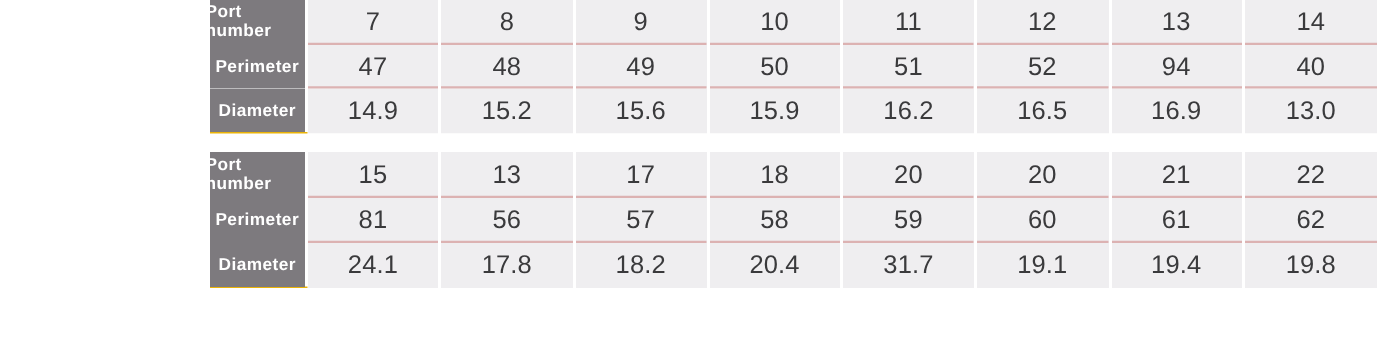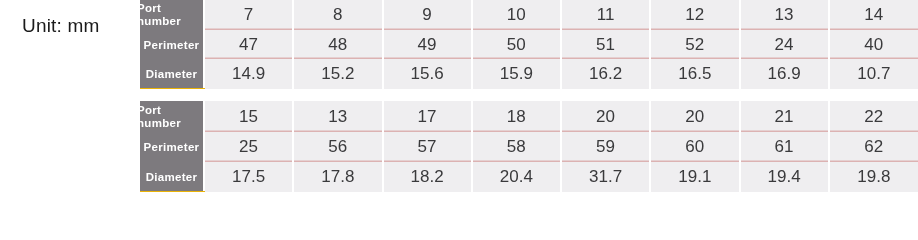--- a/index.html
+++ b/index.html
@@ -122,21 +122,20 @@
   
   .rowhdr.bottom-edge {
     border-bottom: 2px solid #eab308;
   }
 </style>
 </head>
 <body>
 
 <div id="page">
 
-  <div class="unit-label">Unit: mm</div>
 
   <div class="table-block" id="table-1">
     <table class="tbl">
       <colgroup>
         <col class="hdr-col">
         <col class="data-col">
           <col class="data-col">
           <col class="data-col">
           <col class="data-col">
         <col class="data-col">
@@ -164,35 +163,35 @@
         <tr class="r-perimeter">
           <th class="rowhdr">
             <span class="hdr-inner">Perimeter</span>
           </th>
           <td class="cell first-data">47</td>
           <td class="cell">48</td>
           <td class="cell">49</td>
           <td class="cell">50</td>
           <td class="cell">51</td>
           <td class="cell">52</td>
-          <td class="cell">24</td>
+          <td class="cell">94</td>
           <td class="cell">40</td>
         </tr>
         <tr class="r-diameter">
           <th class="rowhdr bottom-edge">
             <span class="hdr-inner">Diameter</span>
           </th>
           <td class="cell first-data">14.9</td>
           <td class="cell">15.2</td>
           <td class="cell">15.6</td>
           <td class="cell">15.9</td>
           <td class="cell">16.2</td>
           <td class="cell">16.5</td>
           <td class="cell">16.9</td>
-          <td class="cell">10.7</td>
+          <td class="cell">13.0</td>
         </tr>
       </tbody>
     </table>
   </div>
 
   <div class="table-block" id="table-2">
     <table class="tbl">
       <colgroup>
         <col class="hdr-col">
         <col class="data-col">
@@ -218,34 +217,34 @@
           <td class="cell">18</td>
           <td class="cell">20</td>
           <td class="cell">20</td>
           <td class="cell">21</td>
           <td class="cell">22</td>
         </tr>
         <tr class="r-perimeter">
           <th class="rowhdr">
             <span class="hdr-inner">Perimeter</span>
           </th>
-          <td class="cell first-data">25</td>
+          <td class="cell first-data">81</td>
           <td class="cell">56</td>
           <td class="cell">57</td>
           <td class="cell">58</td>
           <td class="cell">59</td>
           <td class="cell">60</td>
           <td class="cell">61</td>
           <td class="cell">62</td>
         </tr>
         <tr class="r-diameter">
           <th class="rowhdr bottom-edge">
             <span class="hdr-inner">Diameter</span>
           </th>
-          <td class="cell first-data">17.5</td>
+          <td class="cell first-data">24.1</td>
           <td class="cell">17.8</td>
           <td class="cell">18.2</td>
           <td class="cell">20.4</td>
           <td class="cell">31.7</td>
           <td class="cell">19.1</td>
           <td class="cell">19.4</td>
           <td class="cell">19.8</td>
         </tr>
       </tbody>
     </table>

